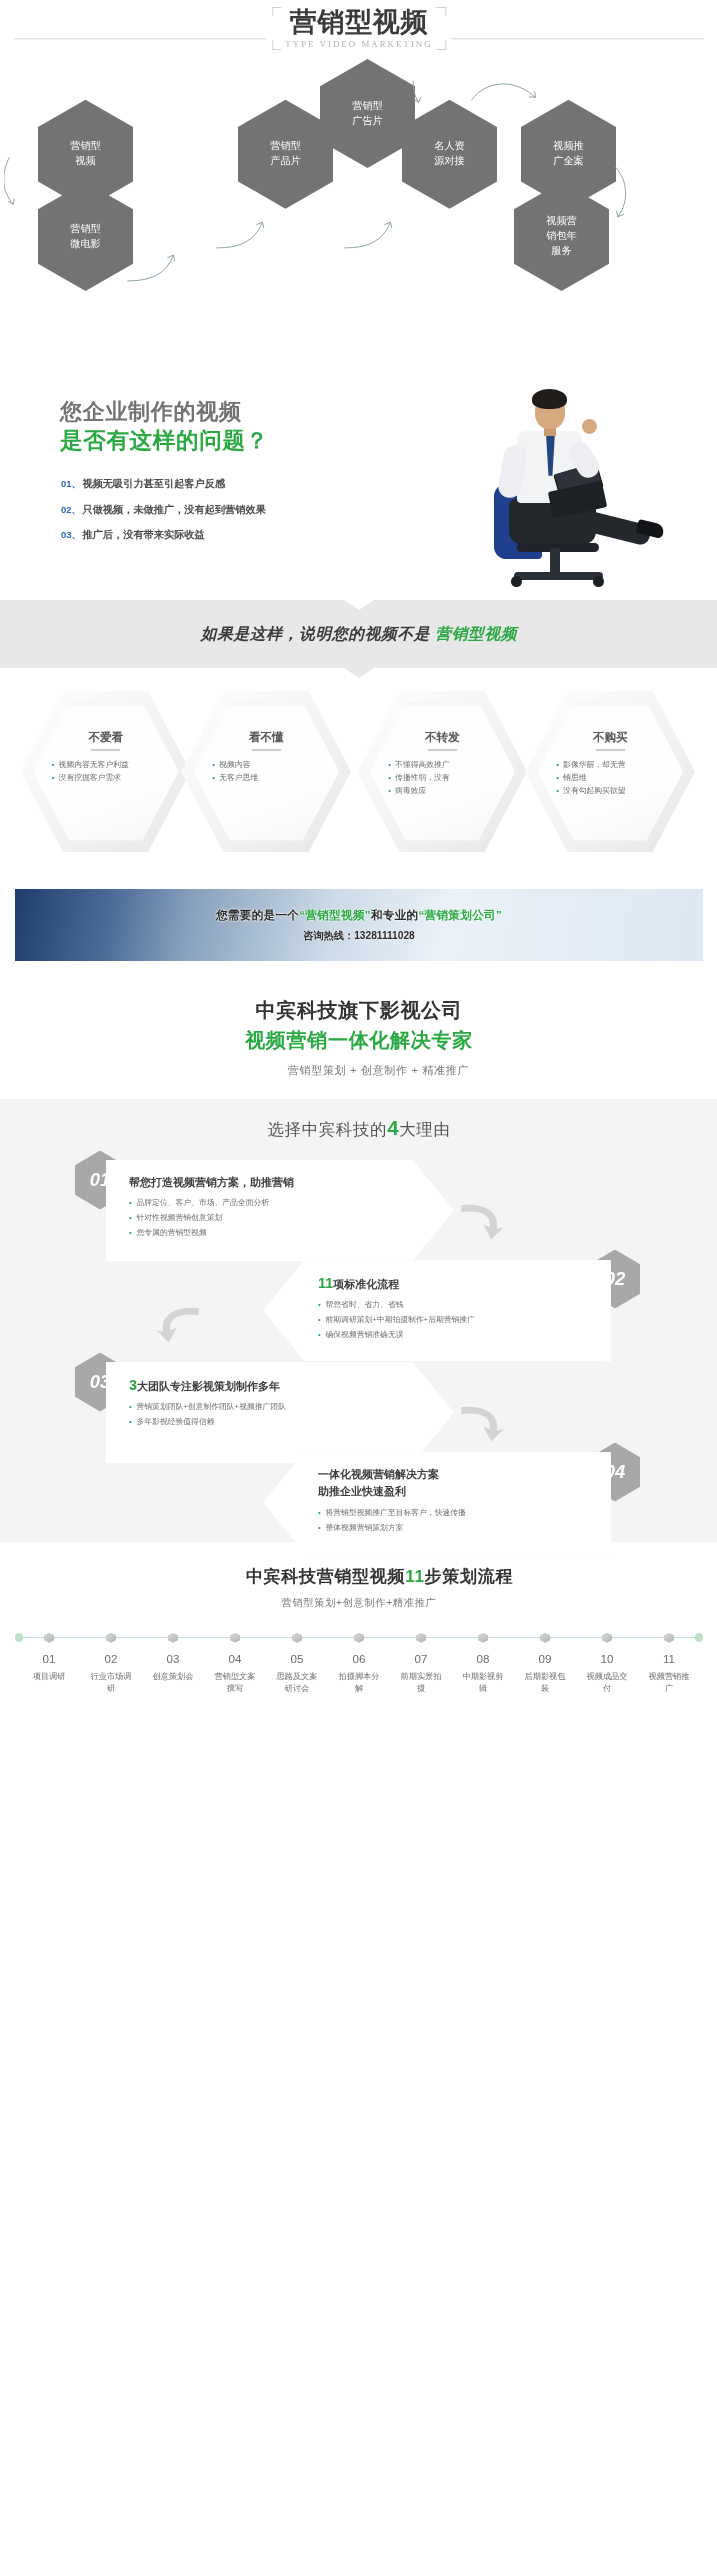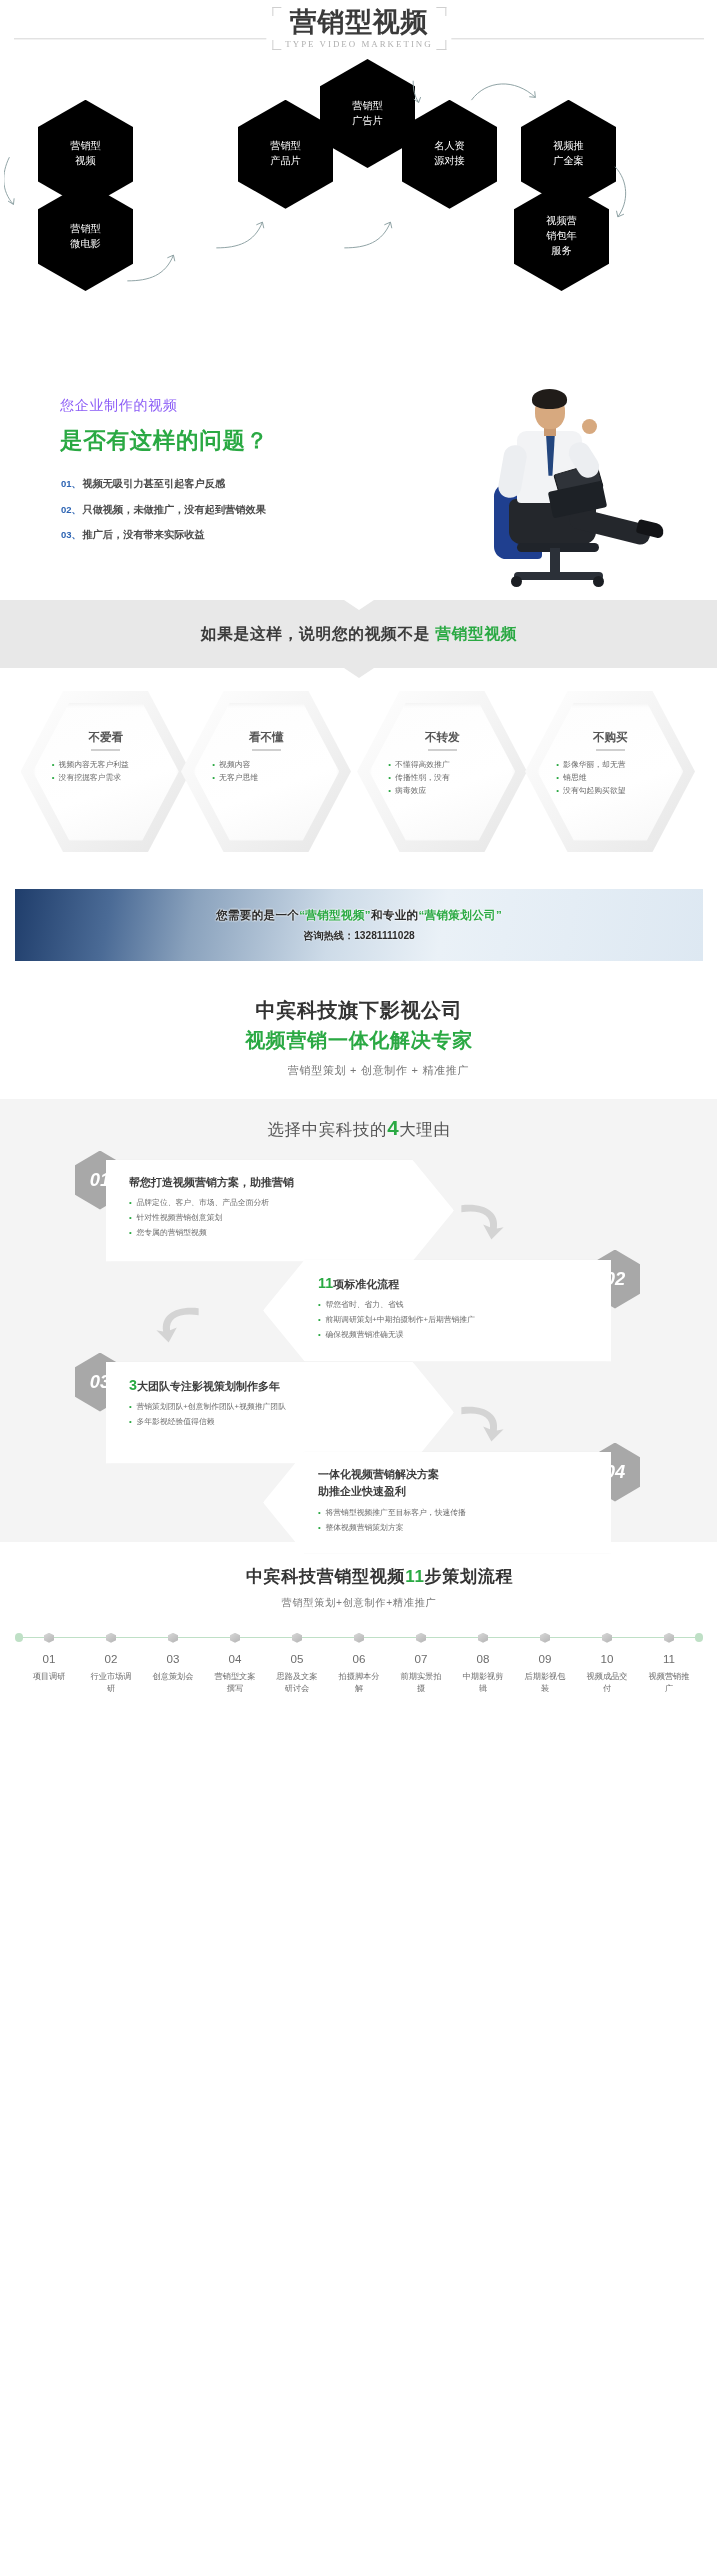--- a/index.html
+++ b/index.html
@@ -28,33 +28,33 @@
   .hdr-corner.bl { left:5.5px; bottom:2.7px; border-left:0.7px solid #cfcfcf; border-bottom:0.7px solid #cfcfcf;}
   .hdr-corner.br { right:5.5px; bottom:2.7px; border-right:0.7px solid #cfcfcf; border-bottom:0.7px solid #cfcfcf;}
   .hdr-title { font-size:27px; font-weight:bold; color:#3a3a3a; letter-spacing:0.7px; line-height:1.15; }
   .hdr-sub { font-family:"Liberation Serif","DejaVu Serif",serif; font-size:8.9px; color:#b0b0b0; letter-spacing:2px; margin-top:0.7px;}
 
   
   .s-hexcluster { position:relative; height:293px; }
   .hex {
     position:absolute;
     width:95px; height:109px;
-    background:#000000;
+    background:#737373;
     clip-path:polygon(50% 0%, 100% 25%, 100% 75%, 50% 100%, 0% 75%, 0% 25%);
     display:flex; align-items:center; justify-content:center;
     text-align:center;
     color:#ffffff; font-size:10.2px; line-height:1.45;
     filter:drop-shadow(2px 3.4px 4.1px rgba(0,0,0,0.13));
   }
   .hex span { display:block; padding:0 9.5px; }
   .hexarrow { position:absolute; }
 
   
   .s-question { position:relative; height:225px; }
-  .q-title1 { position:absolute; left:60px; top:22px; font-size:14px; font-weight:normal; color:#8b5cf6; letter-spacing:0.7px;}
+  .q-title1 { position:absolute; left:60px; top:22px; font-size:22px; font-weight:bold; color:#737373; letter-spacing:0.7px;}
   .q-title2 { position:absolute; left:60px; top:50px; font-size:22.5px; font-weight:bold; color:#2aa943; letter-spacing:0.7px;}
   .q-list { position:absolute; left:61px; top:102px; }
   .q-item { display:flex; align-items:baseline; margin-bottom:11.6px; font-size:10.2px; }
   .q-num { color:#2d64b3; font-weight:bold; font-size:9.5px; margin-right:1.4px; }
   .q-txt { color:#4a4a4a; font-weight:bold; }
   
   .manwrap { position:absolute; right:27px; top:6.8px; width:245px; height:211px; }
   .m-head { position:absolute; left:89px; top:12.3px; width:30px; height:35px; background:#d7a97f; border-radius:48% 48% 44% 44%; }
   .m-hair { position:absolute; left:86px; top:6.8px; width:35px; height:20.5px; background:#201c19; border-radius:50% 50% 40% 40%; }
   .m-neck { position:absolute; left:98px; top:42px; width:12.3px; height:12.3px; background:#c99a72; }
@@ -69,21 +69,21 @@
   .m-lap  { position:absolute; left:104px; top:104px; width:55px; height:27px; background:#1d2126; border-radius:2.7px; transform:rotate(-12deg);}
   .m-lapscr{position:absolute; left:110px; top:86px; width:45px; height:26px; background:#2f3339; border:1.4px solid #15171a; border-radius:2px; transform:rotate(-16deg);}
   .m-chair{ position:absolute; left:48px; top:102px; width:48px; height:75px; background:#1f3f8f; border-radius:12.3px 4.1px 4.1px 12.3px;}
   .m-chairb{position:absolute; left:71px; top:161px; width:82px; height:9.5px; background:#20242a; border-radius:4.8px;}
   .m-post { position:absolute; left:104px; top:166px; width:9.5px; height:27px; background:#2b3038;}
   .m-base { position:absolute; left:68px; top:190px; width:89px; height:8.2px; background:#2b3038; border-radius:4.1px;}
   .m-wheel{ position:absolute; top:194px; width:11px; height:11px; background:#1b1e23; border-radius:50%;}
 
   
   .s-band { position:relative; height:68px; background:#e8e8e8; display:flex; align-items:center; justify-content:center; }
-  .band-txt { font-size:15.7px; font-weight:bold; color:#3b3b3b; letter-spacing:0.7px;}
+  .band-txt { font-size:15.7px; font-weight:bold; color:#3b3b3b; letter-spacing:0.7px;font-style:italic;}
   .band-txt .hl { color:#2aa943; }
   .band-notch { position:absolute; left:50%; transform:translateX(-50%); width:0; height:0; border-left:15px solid transparent; border-right:15px solid transparent;}
   .band-notch.top { top:0; border-top:10.2px solid #ffffff;}
   .band-notch.bot { bottom:-10.2px; border-top:10.2px solid #e8e8e8;}
 
   
   .s-problems { position:relative; height:205px; padding-top:17.7px; }
   .phex {
     position:absolute; width:170px; height:161px;
     clip-path:polygon(25% 0%, 75% 0%, 100% 50%, 75% 100%, 25% 100%, 0% 50%);

